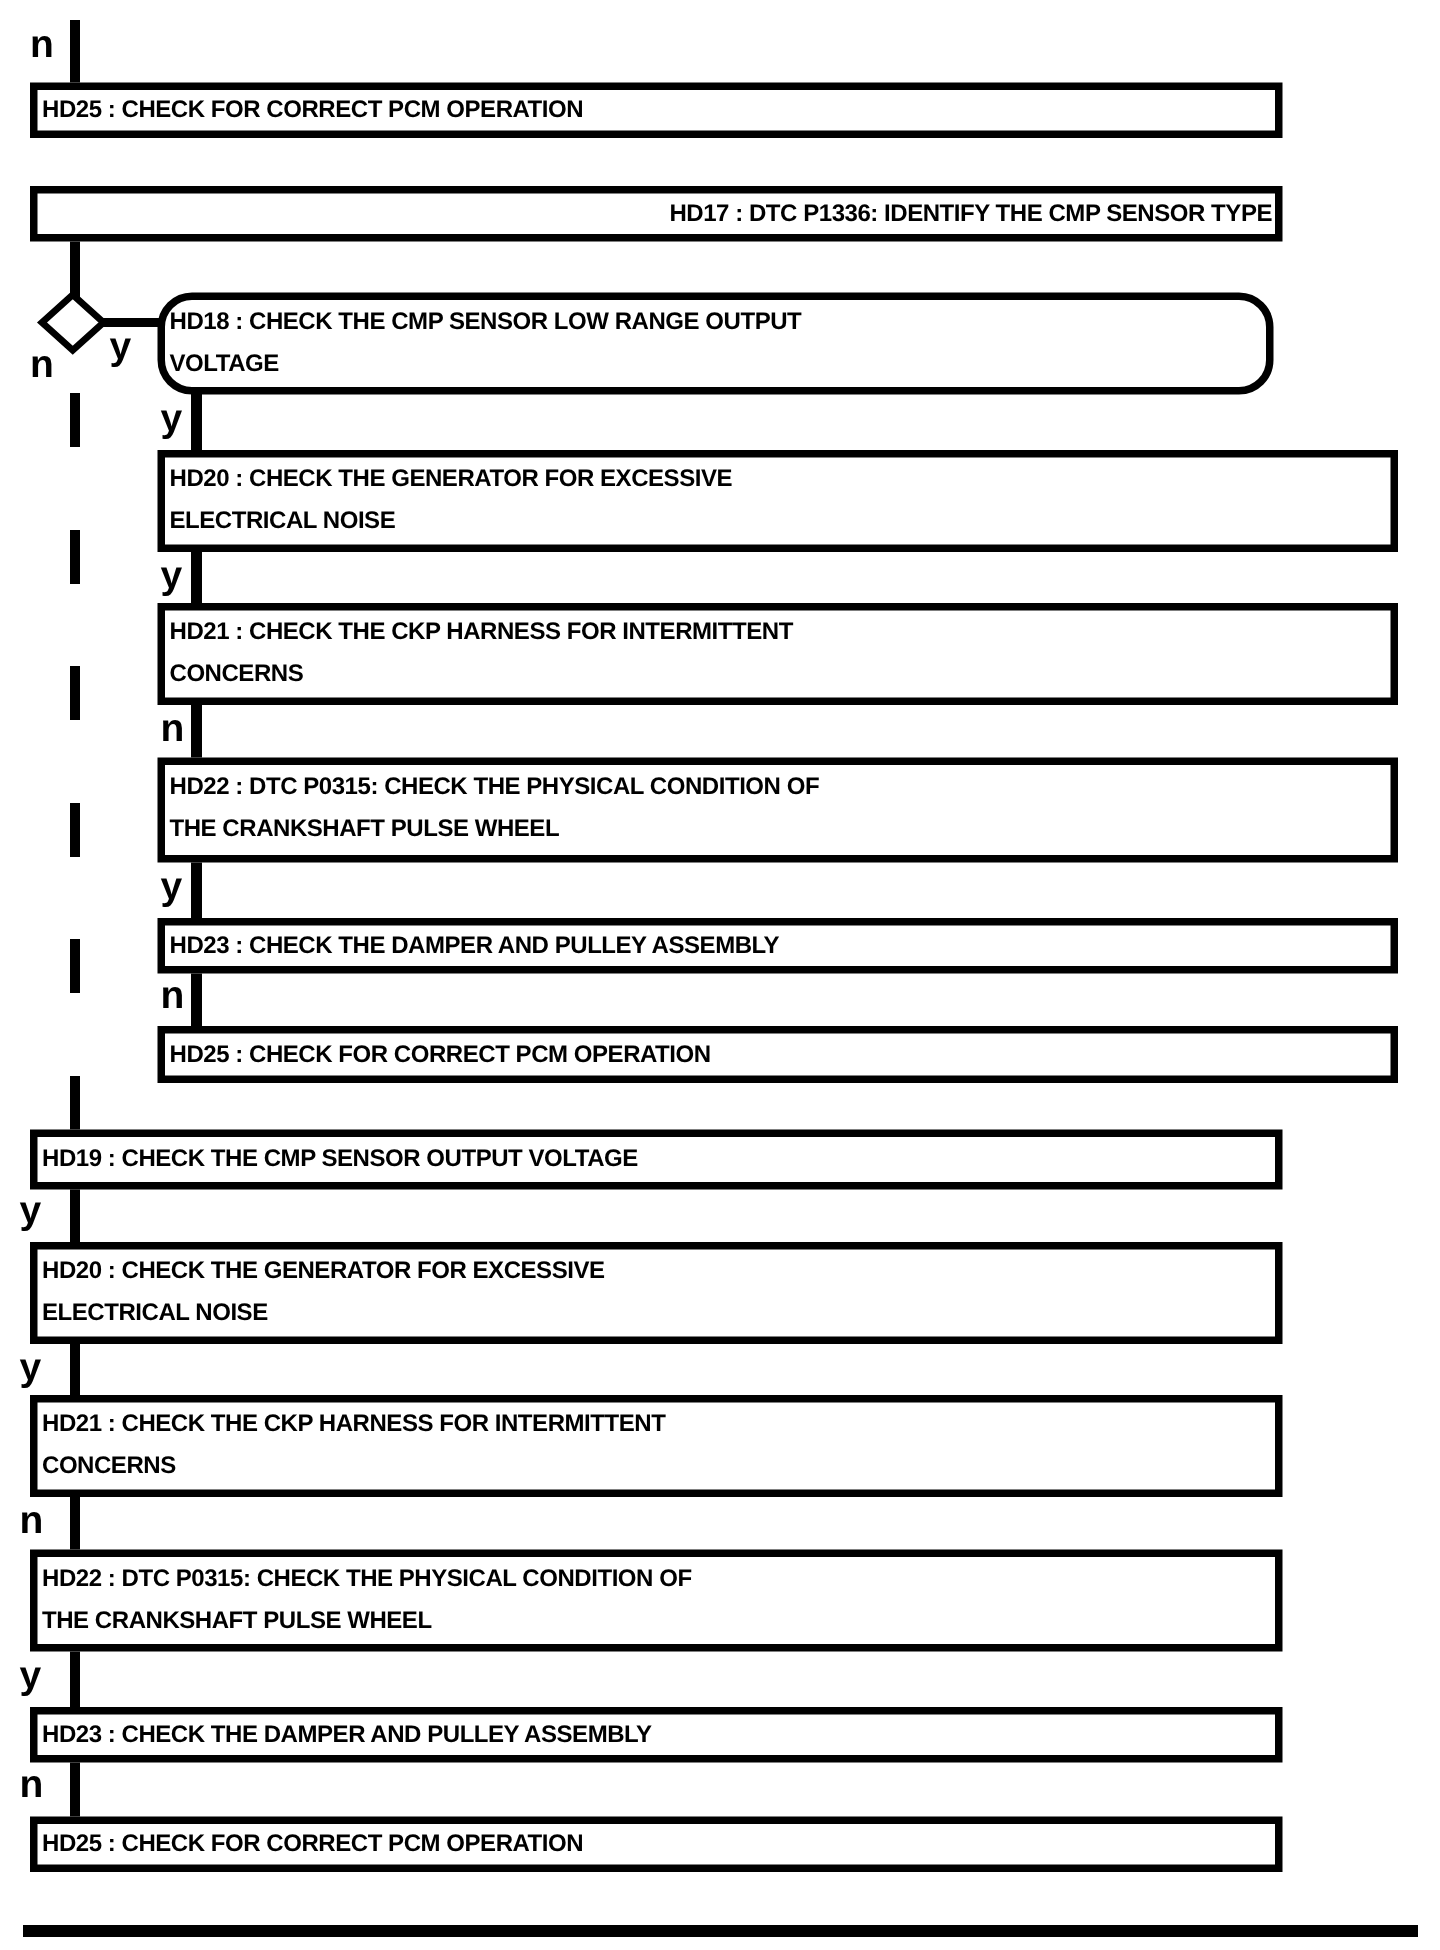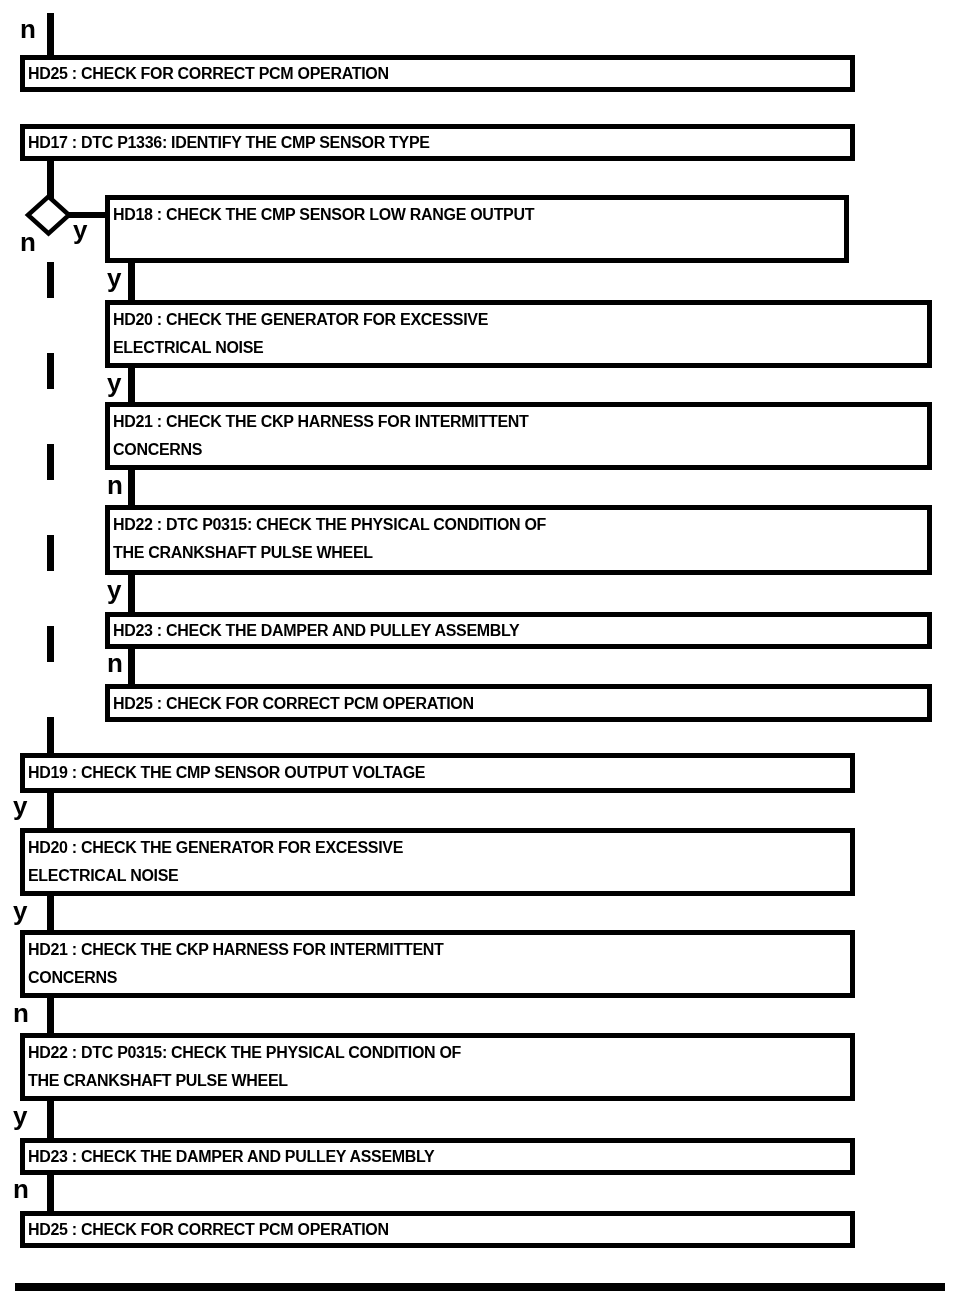--- a/index.html
+++ b/index.html
@@ -65,25 +65,26 @@
   <div class="blabel" style="left:13px;top:793px;">y</div>
   <div class="blabel" style="left:13px;top:898px;">y</div>
   <div class="blabel" style="left:13px;top:1000px;">n</div>
   <div class="blabel" style="left:13px;top:1103px;">y</div>
   <div class="blabel" style="left:13px;top:1176px;">n</div>
 
   <div class="box" style="left:20px;top:55px;width:835px;height:37px;">
     <div class="ln" style="line-height:26px;">HD25 : CHECK FOR CORRECT PCM OPERATION</div>
   </div>
   <div class="box" style="left:20px;top:124px;width:835px;height:37px;">
-    <div class="ln" style="line-height:26px;">HD17 : DTC P1336: IDENTIFY THE CMP SENSOR TYPE</div>
+    <div class="ln" style="line-height:26px;text-align:right;">HD17 : DTC P1336: IDENTIFY THE CMP SENSOR TYPE</div>
   </div>
 
-  <div class="box" style="left:105px;top:195px;width:744px;height:68px;">
+  <div class="box" style="left:105px;top:195px;width:744px;height:68px;border-radius:23px;">
     <div class="ln">HD18 : CHECK THE CMP SENSOR LOW RANGE OUTPUT</div>
+    <div class="ln">VOLTAGE</div>
   </div>
   <div class="box" style="left:105px;top:300px;width:827px;height:68px;">
     <div class="ln">HD20 : CHECK THE GENERATOR FOR EXCESSIVE</div>
     <div class="ln">ELECTRICAL NOISE</div>
   </div>
   <div class="box" style="left:105px;top:402px;width:827px;height:68px;">
     <div class="ln">HD21 : CHECK THE CKP HARNESS FOR INTERMITTENT</div>
     <div class="ln">CONCERNS</div>
   </div>
   <div class="box" style="left:105px;top:505px;width:827px;height:70px;">

